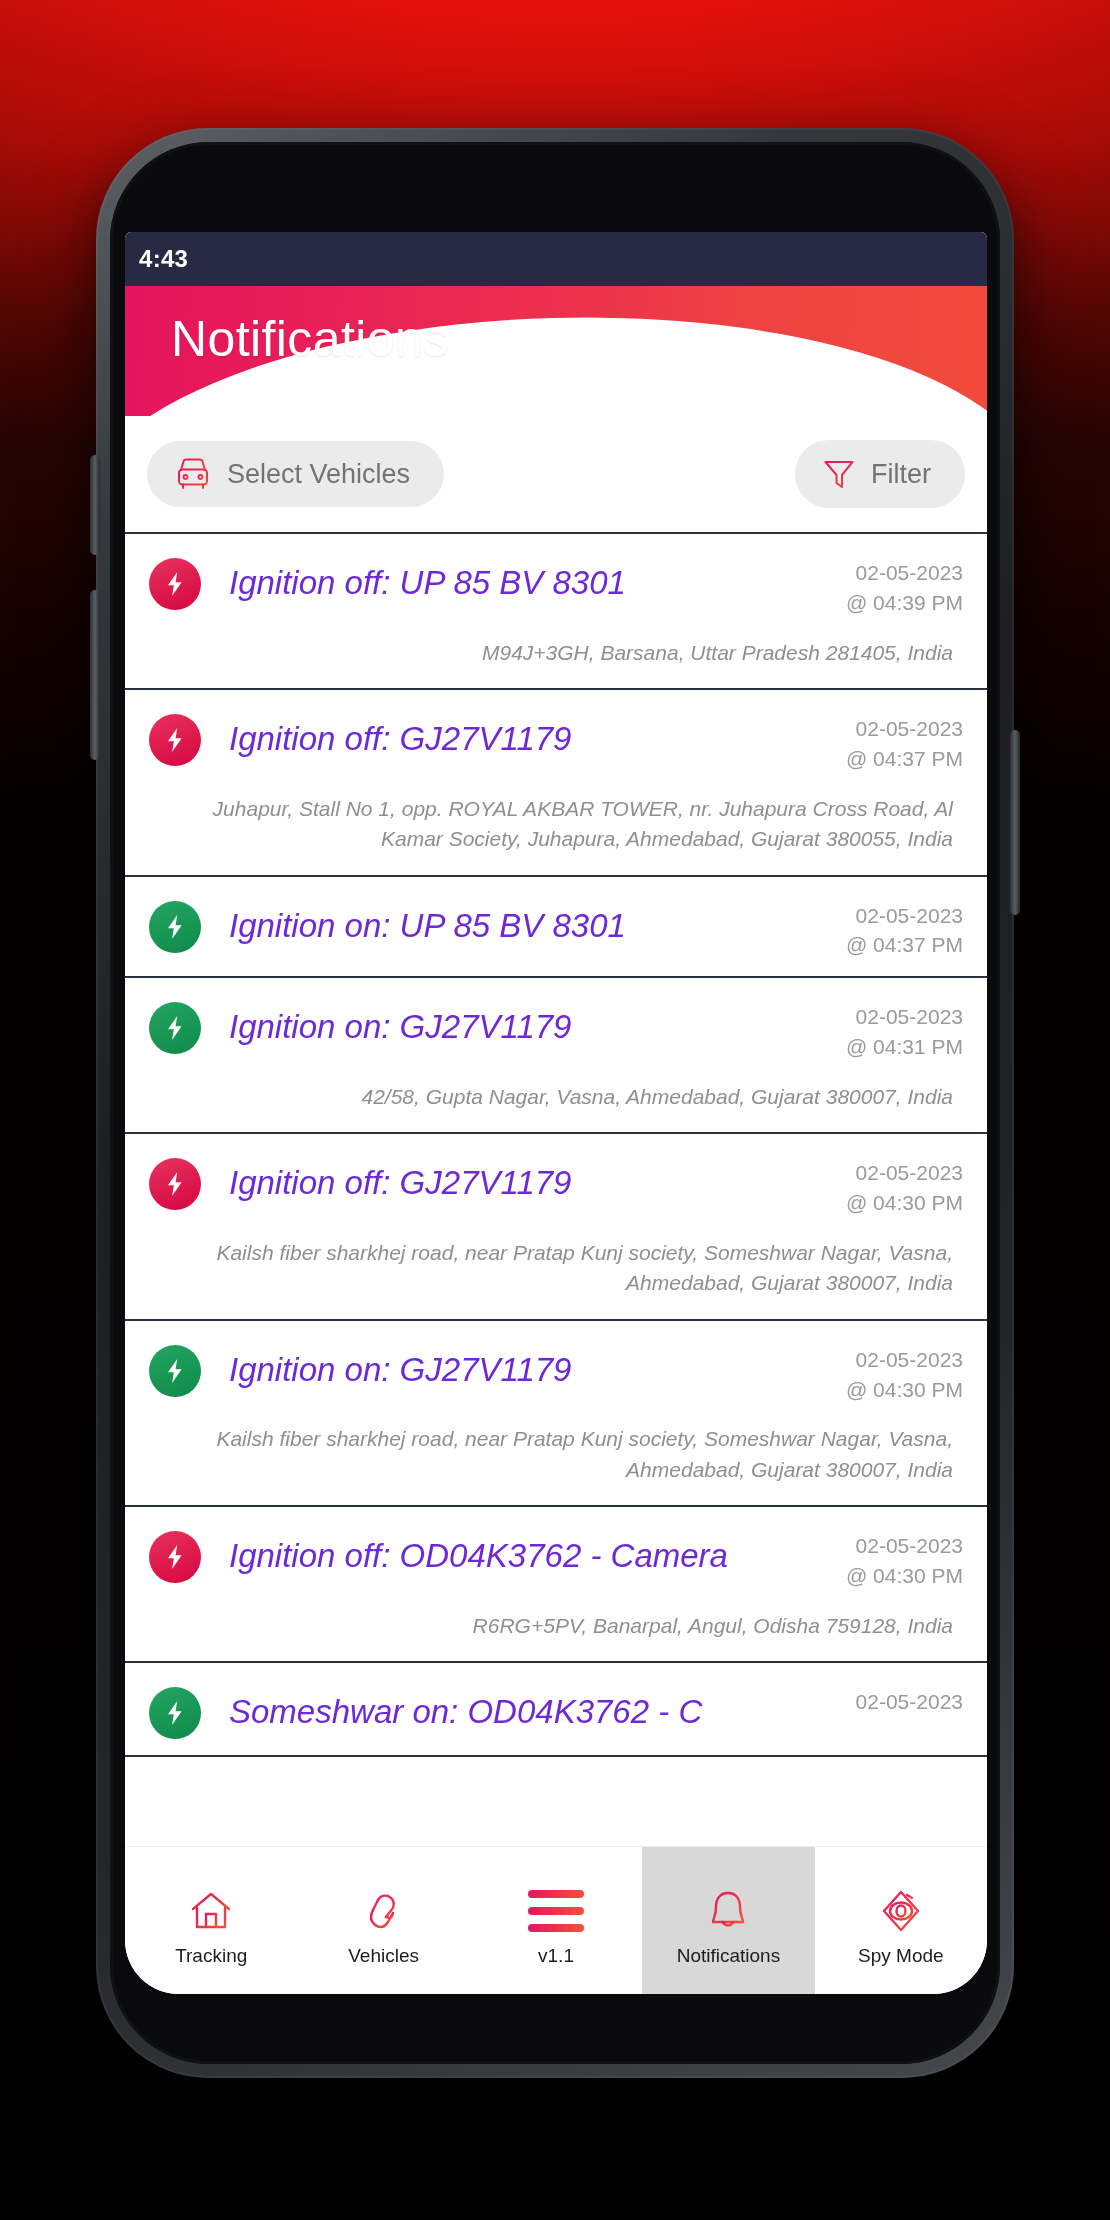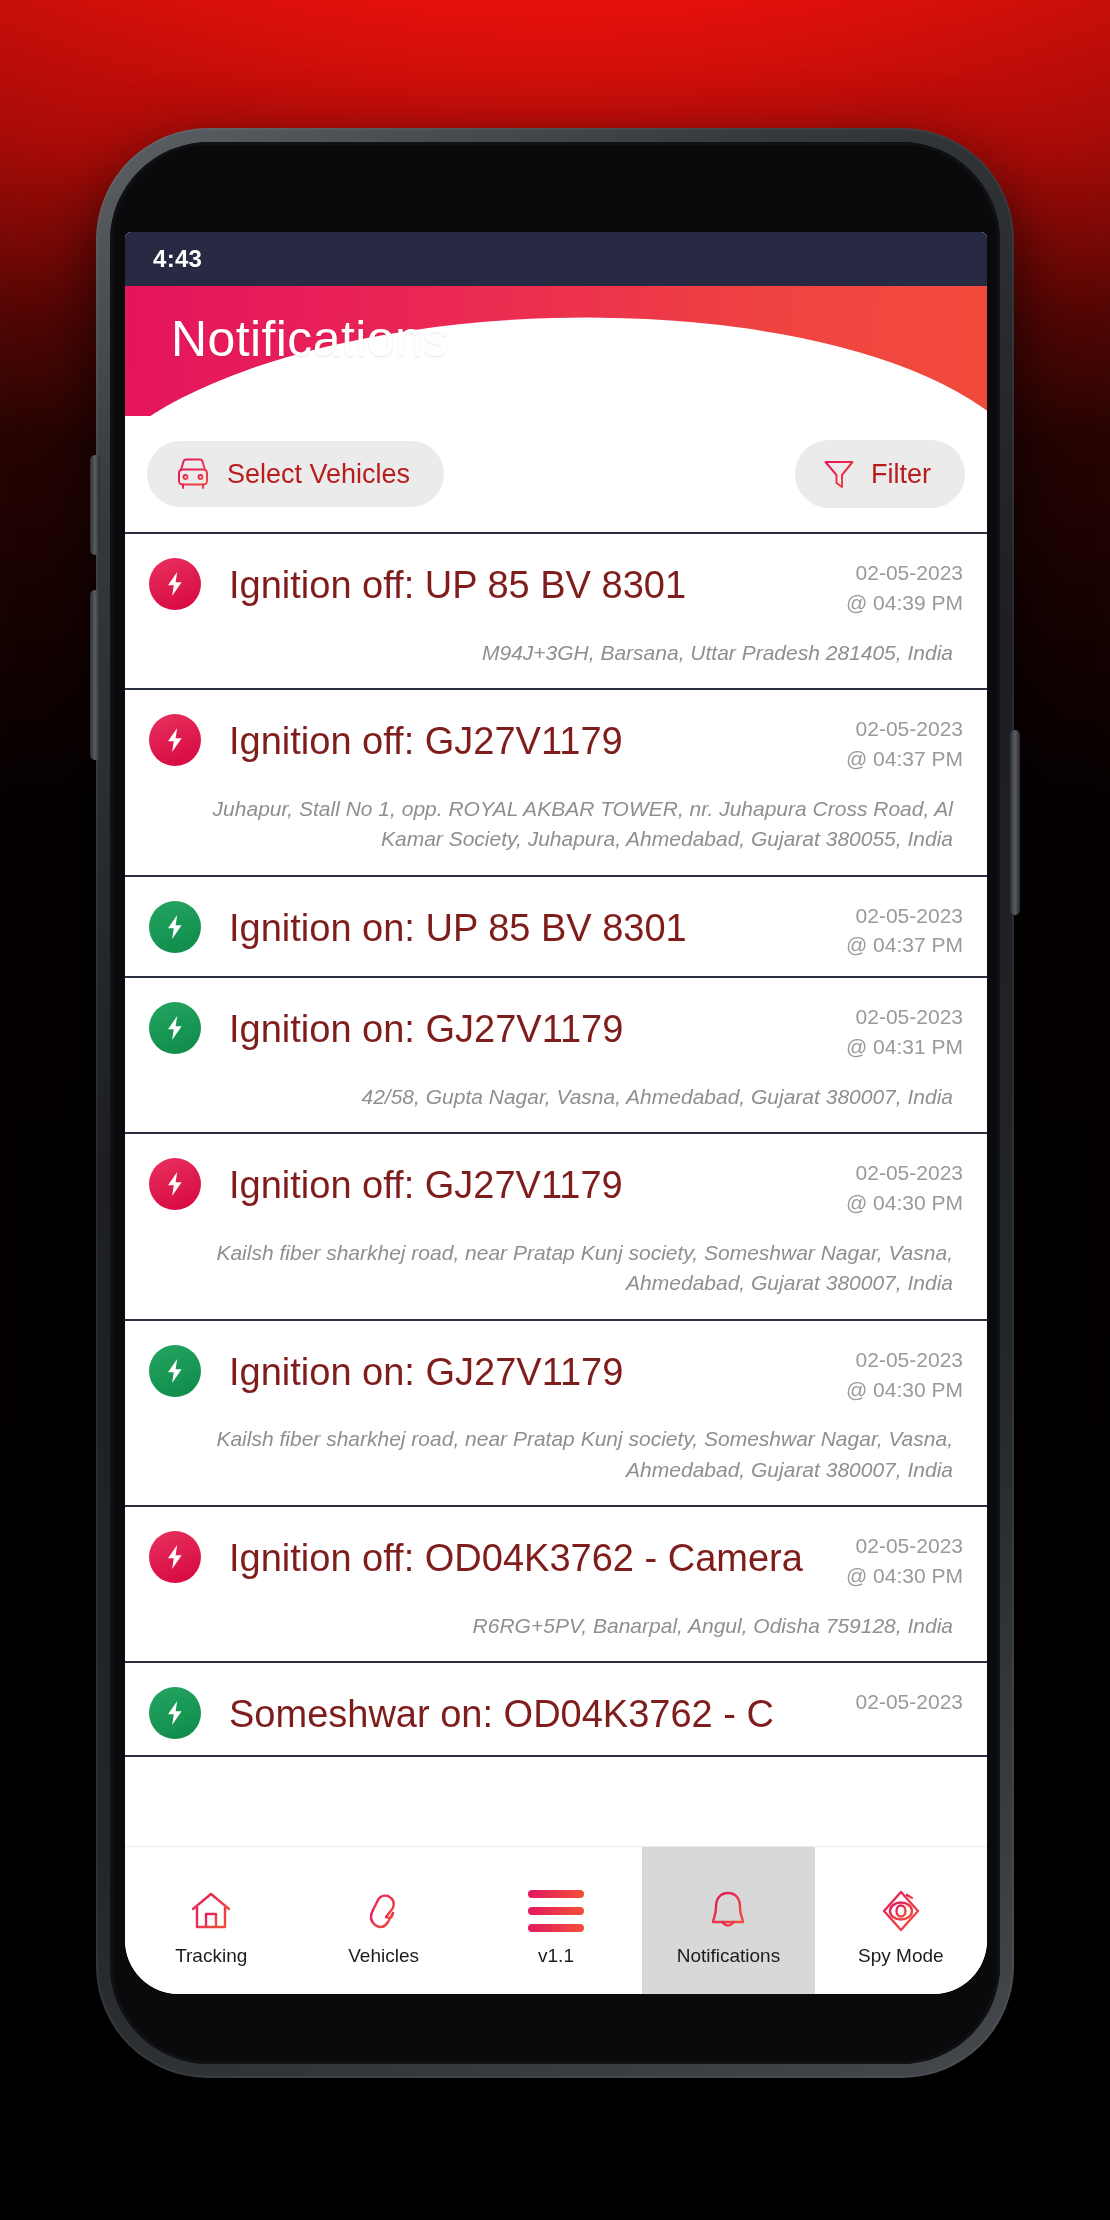--- a/index.html
+++ b/index.html
@@ -61,21 +61,21 @@
   
   #screen{
     position:absolute; left:125px; top:232px; width:862px; height:1762px;
     background:#ffffff; overflow:hidden; z-index:6;
     border-radius:6px 6px 54px 54px;
   }
 
   
   #statusbar{
     height:54px; background:#272a42; display:flex; align-items:center;
-    padding-left:28px;
+    padding-left:14px;
   }
   #statusbar .time{ color:#fff; font-size:24px; font-weight:bold; letter-spacing:.3px;}
 
   
   #header{ position:relative; height:130px; overflow:hidden; }
   #header .grad{
     position:absolute; inset:0;
     background:linear-gradient(95deg,#e4145d 0%, #e81f58 22%, #ec2f4e 48%, #ef4242 72%, #f14b3c 100%);
   }
   #header .curve{
@@ -92,38 +92,38 @@
   
   #filterbar{
     height:118px; background:#fff; display:flex; align-items:center;
     justify-content:space-between; padding:0 22px 0 22px;
     border-bottom:2px solid #2b3040;
   }
   .pill{
     display:flex; align-items:center; gap:14px;
     background:#ebebeb; border-radius:48px; padding:16px 34px 16px 26px;
   }
-  .pill .lbl{ font-size:27px; color:#b91c1c; }
+  .pill .lbl{ font-size:27px; color:#737373; }
   .pill svg{ display:block; }
 
   
   #list{ background:#fff; }
   .row{ border-bottom:2px solid #2b3040; padding:22px 24px 16px 24px; background:#fff;}
   .row-top{ display:flex; align-items:flex-start; }
   .badge{
     width:52px; height:52px; border-radius:50%;
     display:flex; align-items:center; justify-content:center; flex:0 0 52px;
     margin-top:2px;
   }
   .badge.off{ background:linear-gradient(160deg,#e8315e,#d5073f); }
   .badge.on{  background:linear-gradient(160deg,#24a561,#0e8a49); }
   .badge svg{ display:block; }
   .row-title{
-    flex:1; font-size:38px; color:#7f1d1d; padding-left:28px; padding-top:8px;
-    white-space:nowrap; overflow:hidden;
+    flex:1; font-size:33px; color:#6d28d9; padding-left:28px; padding-top:8px;
+    white-space:nowrap; overflow:hidden;font-style:italic;
   }
   .row-time{
     text-align:right; font-size:21px; color:#9a9a9a; 
     line-height:1.42; flex:0 0 auto; padding-top:2px; white-space:nowrap;
   }
   .row-addr{
     font-size:21px; color:#8f8f8f; font-style:italic; text-align:right;
     line-height:1.45; padding:20px 10px 4px 10px;
   }
 

